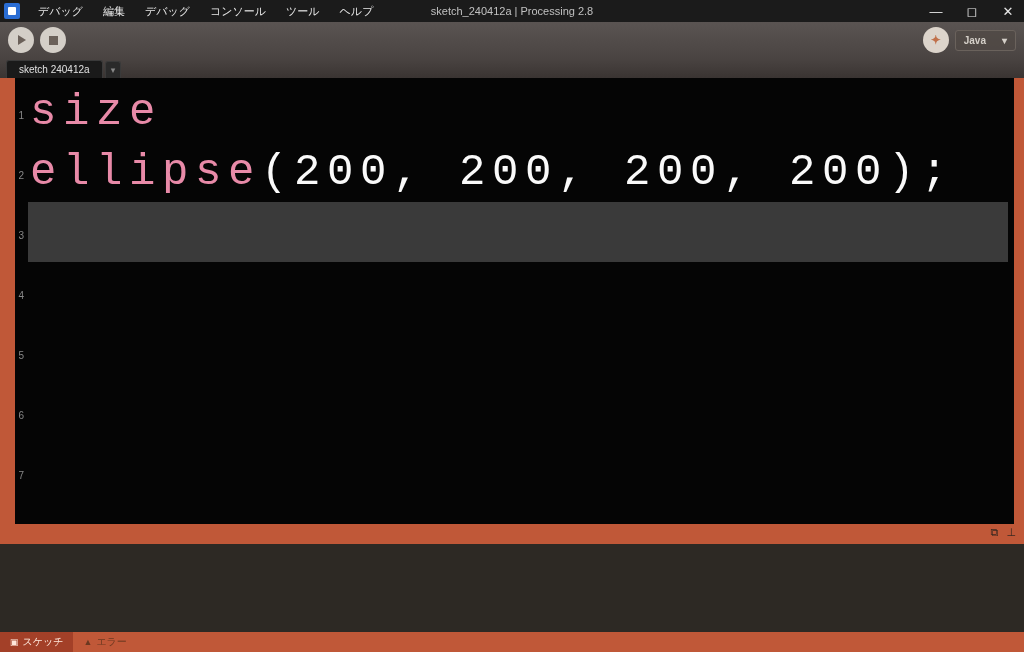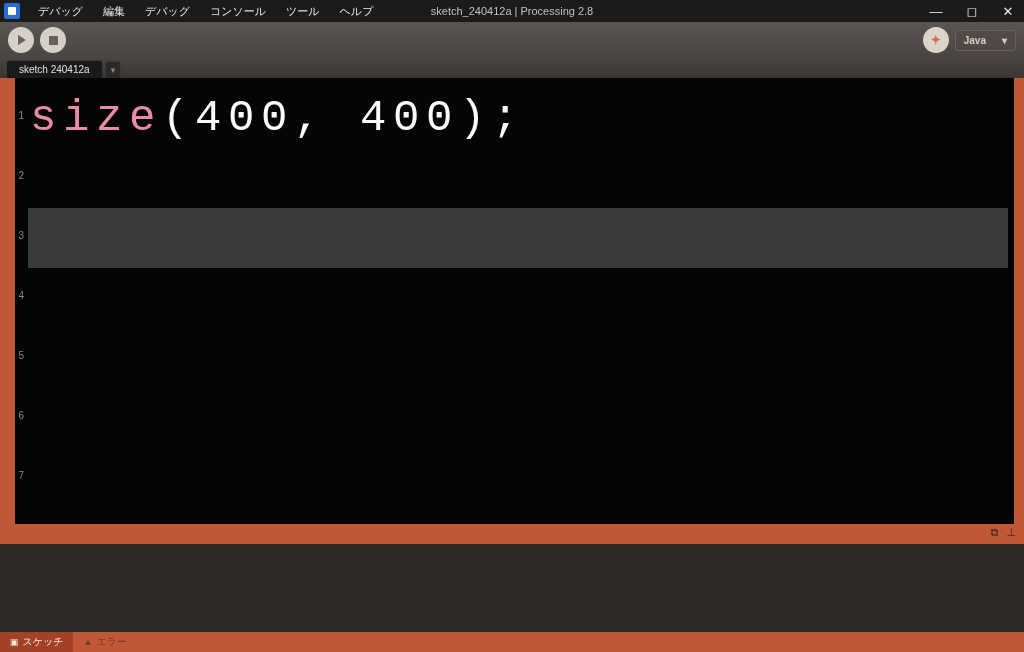--- a/index.html
+++ b/index.html
@@ -180,21 +180,21 @@
       font-size: 10px;
       text-align: right;
       padding-right: 6px;
       height: 60px;
       display: flex;
       align-items: center;
       justify-content: flex-end;
     }
     .code-content {
       flex: 1;
-      padding-top: 10px;
+      padding-top: 4px;
       font-family: 'Courier New', monospace;
       font-size: 44px;
       letter-spacing: 0.15em;
       color: #fafafa;
       position: relative;
       padding-right: 16px;
     }
     .code-line {
       height: 60px;
       display: flex;
@@ -305,22 +305,22 @@
   <div class="gutter">
     <div class="line-number">1</div>
     <div class="line-number">2</div>
     <div class="line-number">3</div>
     <div class="line-number">4</div>
     <div class="line-number">5</div>
     <div class="line-number">6</div>
     <div class="line-number">7</div>
   </div>
   <div class="code-content">
-    <div class="code-line"><span class="keyword">size</span><span>(400, 400);</span></div>
-    <div class="code-line"></div>
+    <div class="code-line"><span class="keyword">size</span></div>
+    <div class="code-line"><span class="keyword">ellipse</span><span>(200, 200, 200, 200);</span></div>
     <div class="code-line highlighted"><span class="keyword"></span><span></span></div>
     <div class="code-line"><span class="keyword"></span><span></span></div>
     <div class="code-line"><span class="keyword"></span><span></span></div>
     <div class="code-line"><span class="keyword"></span><span></span></div>
     <div class="code-line"><span class="keyword"></span><span></span></div>
   </div>
 </div>
 
 <div class="divider">
   <div class="divider-controls">

